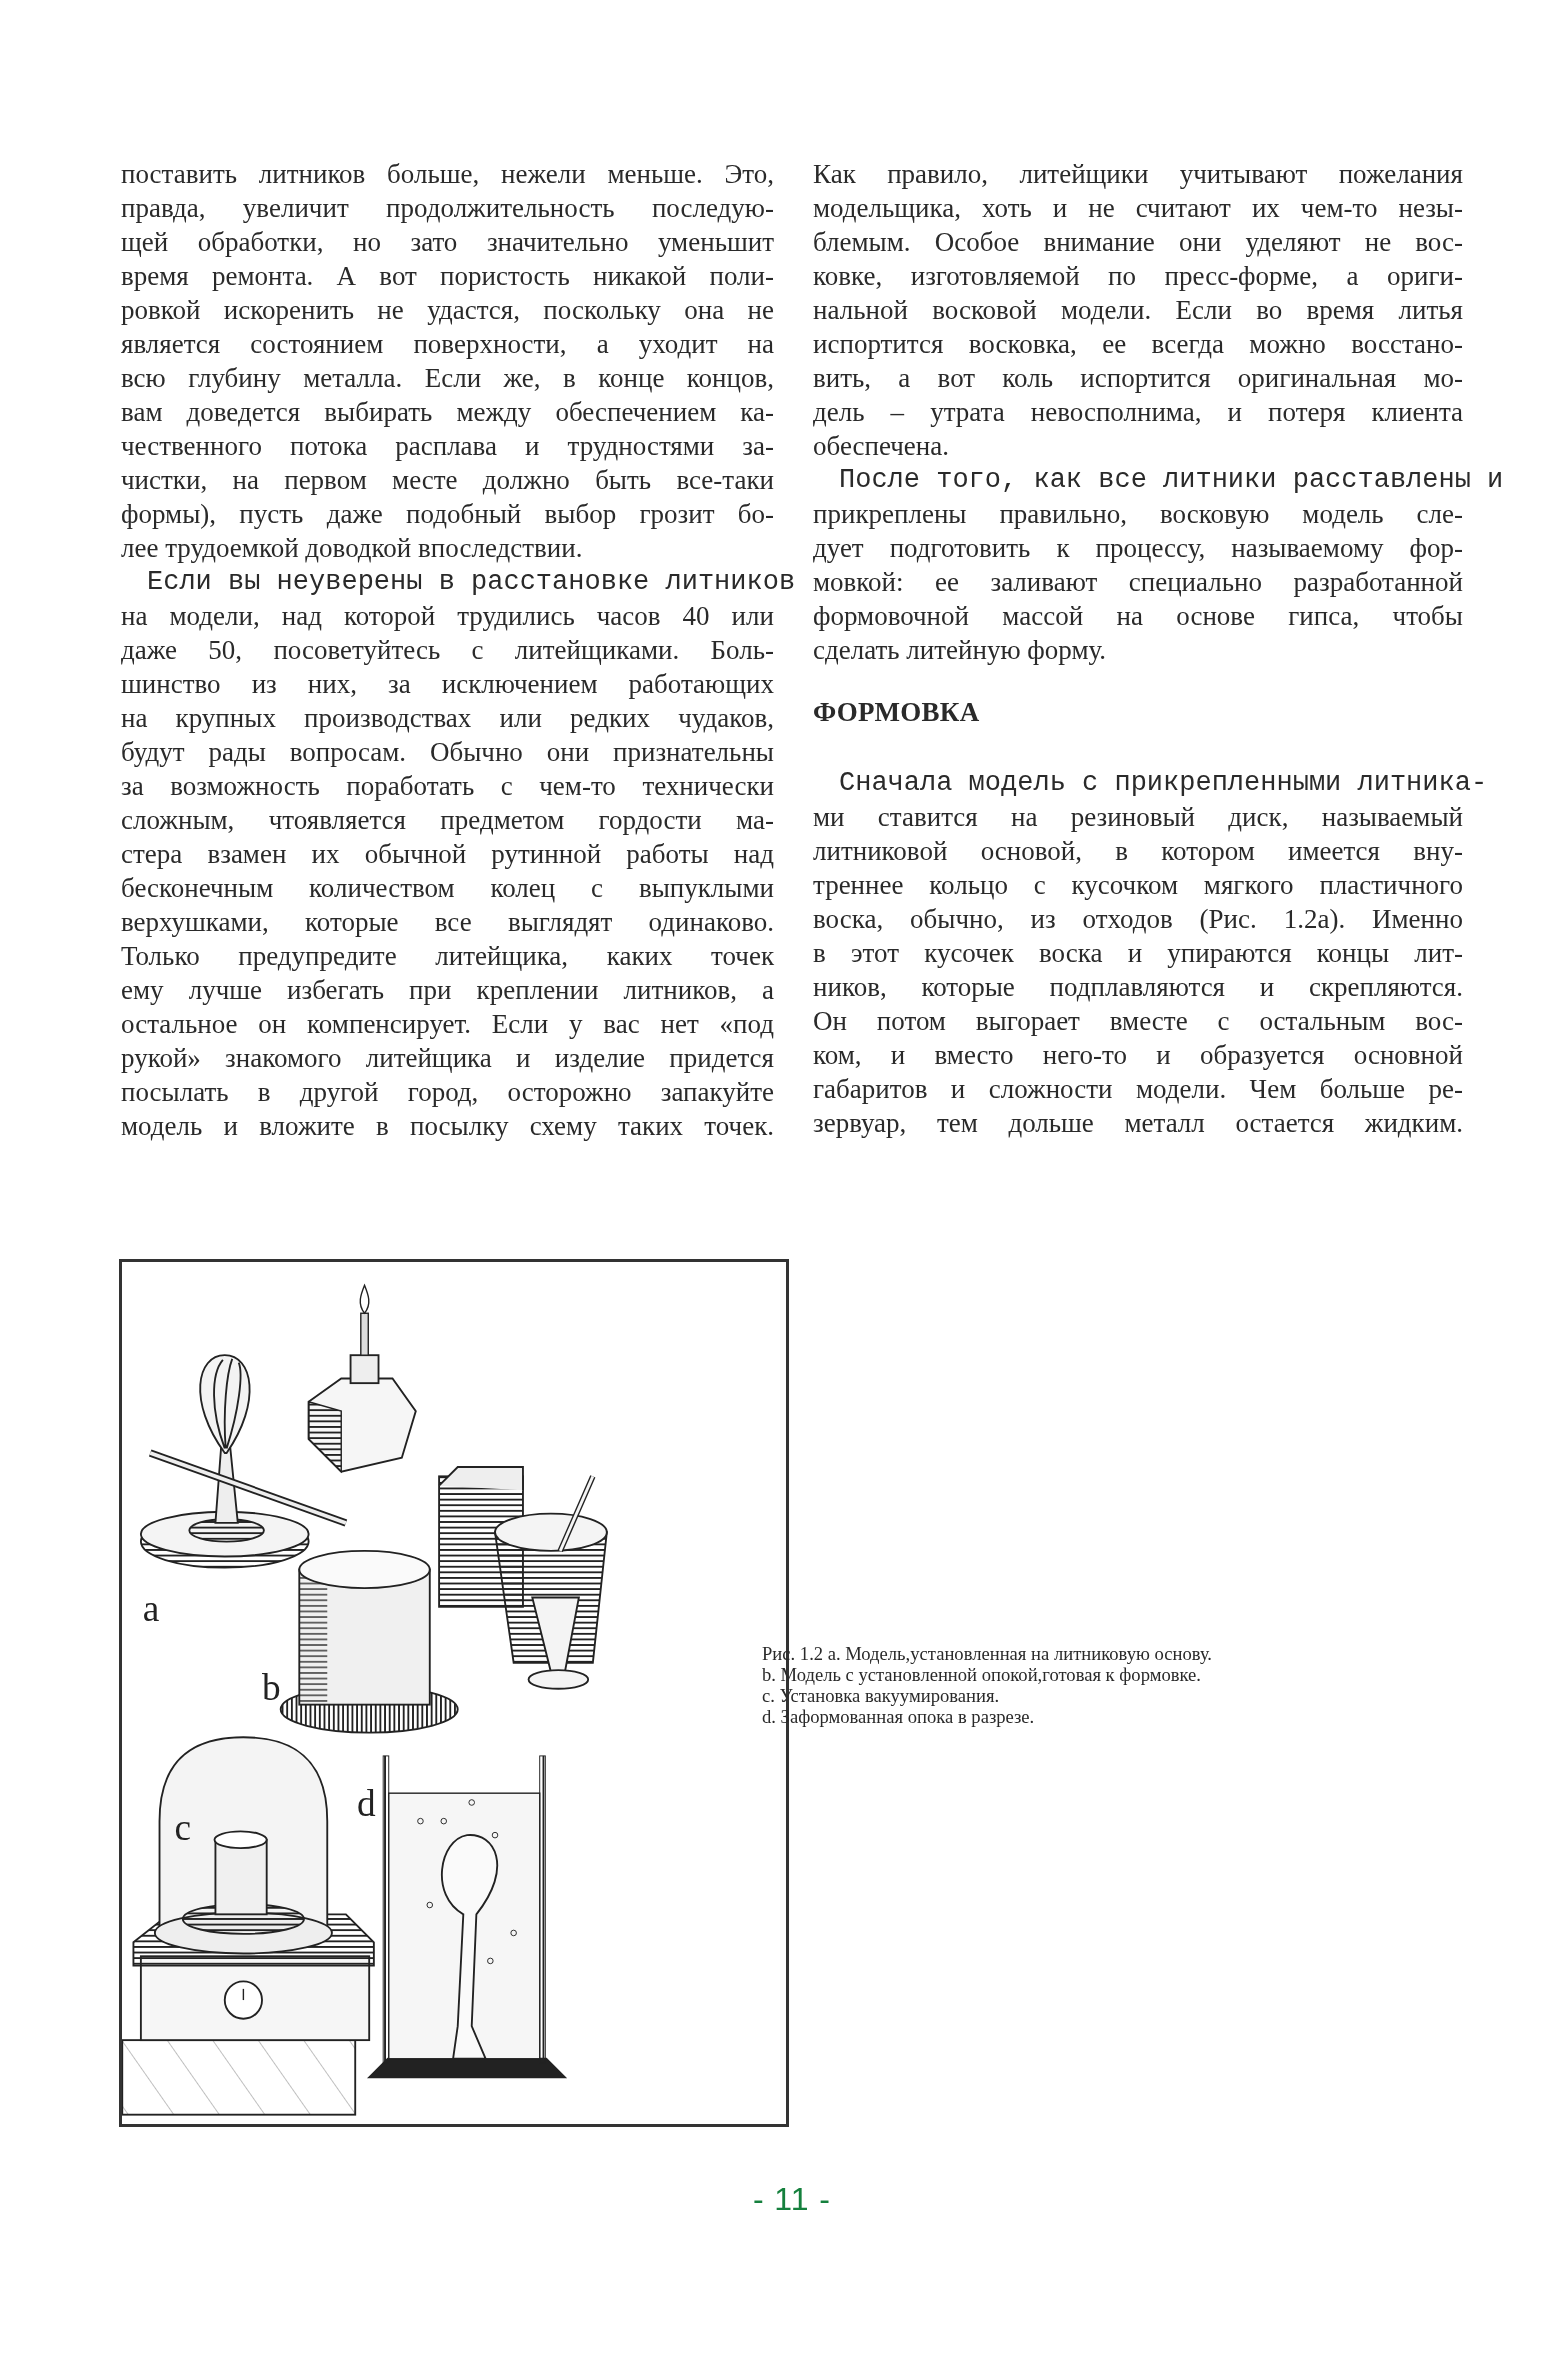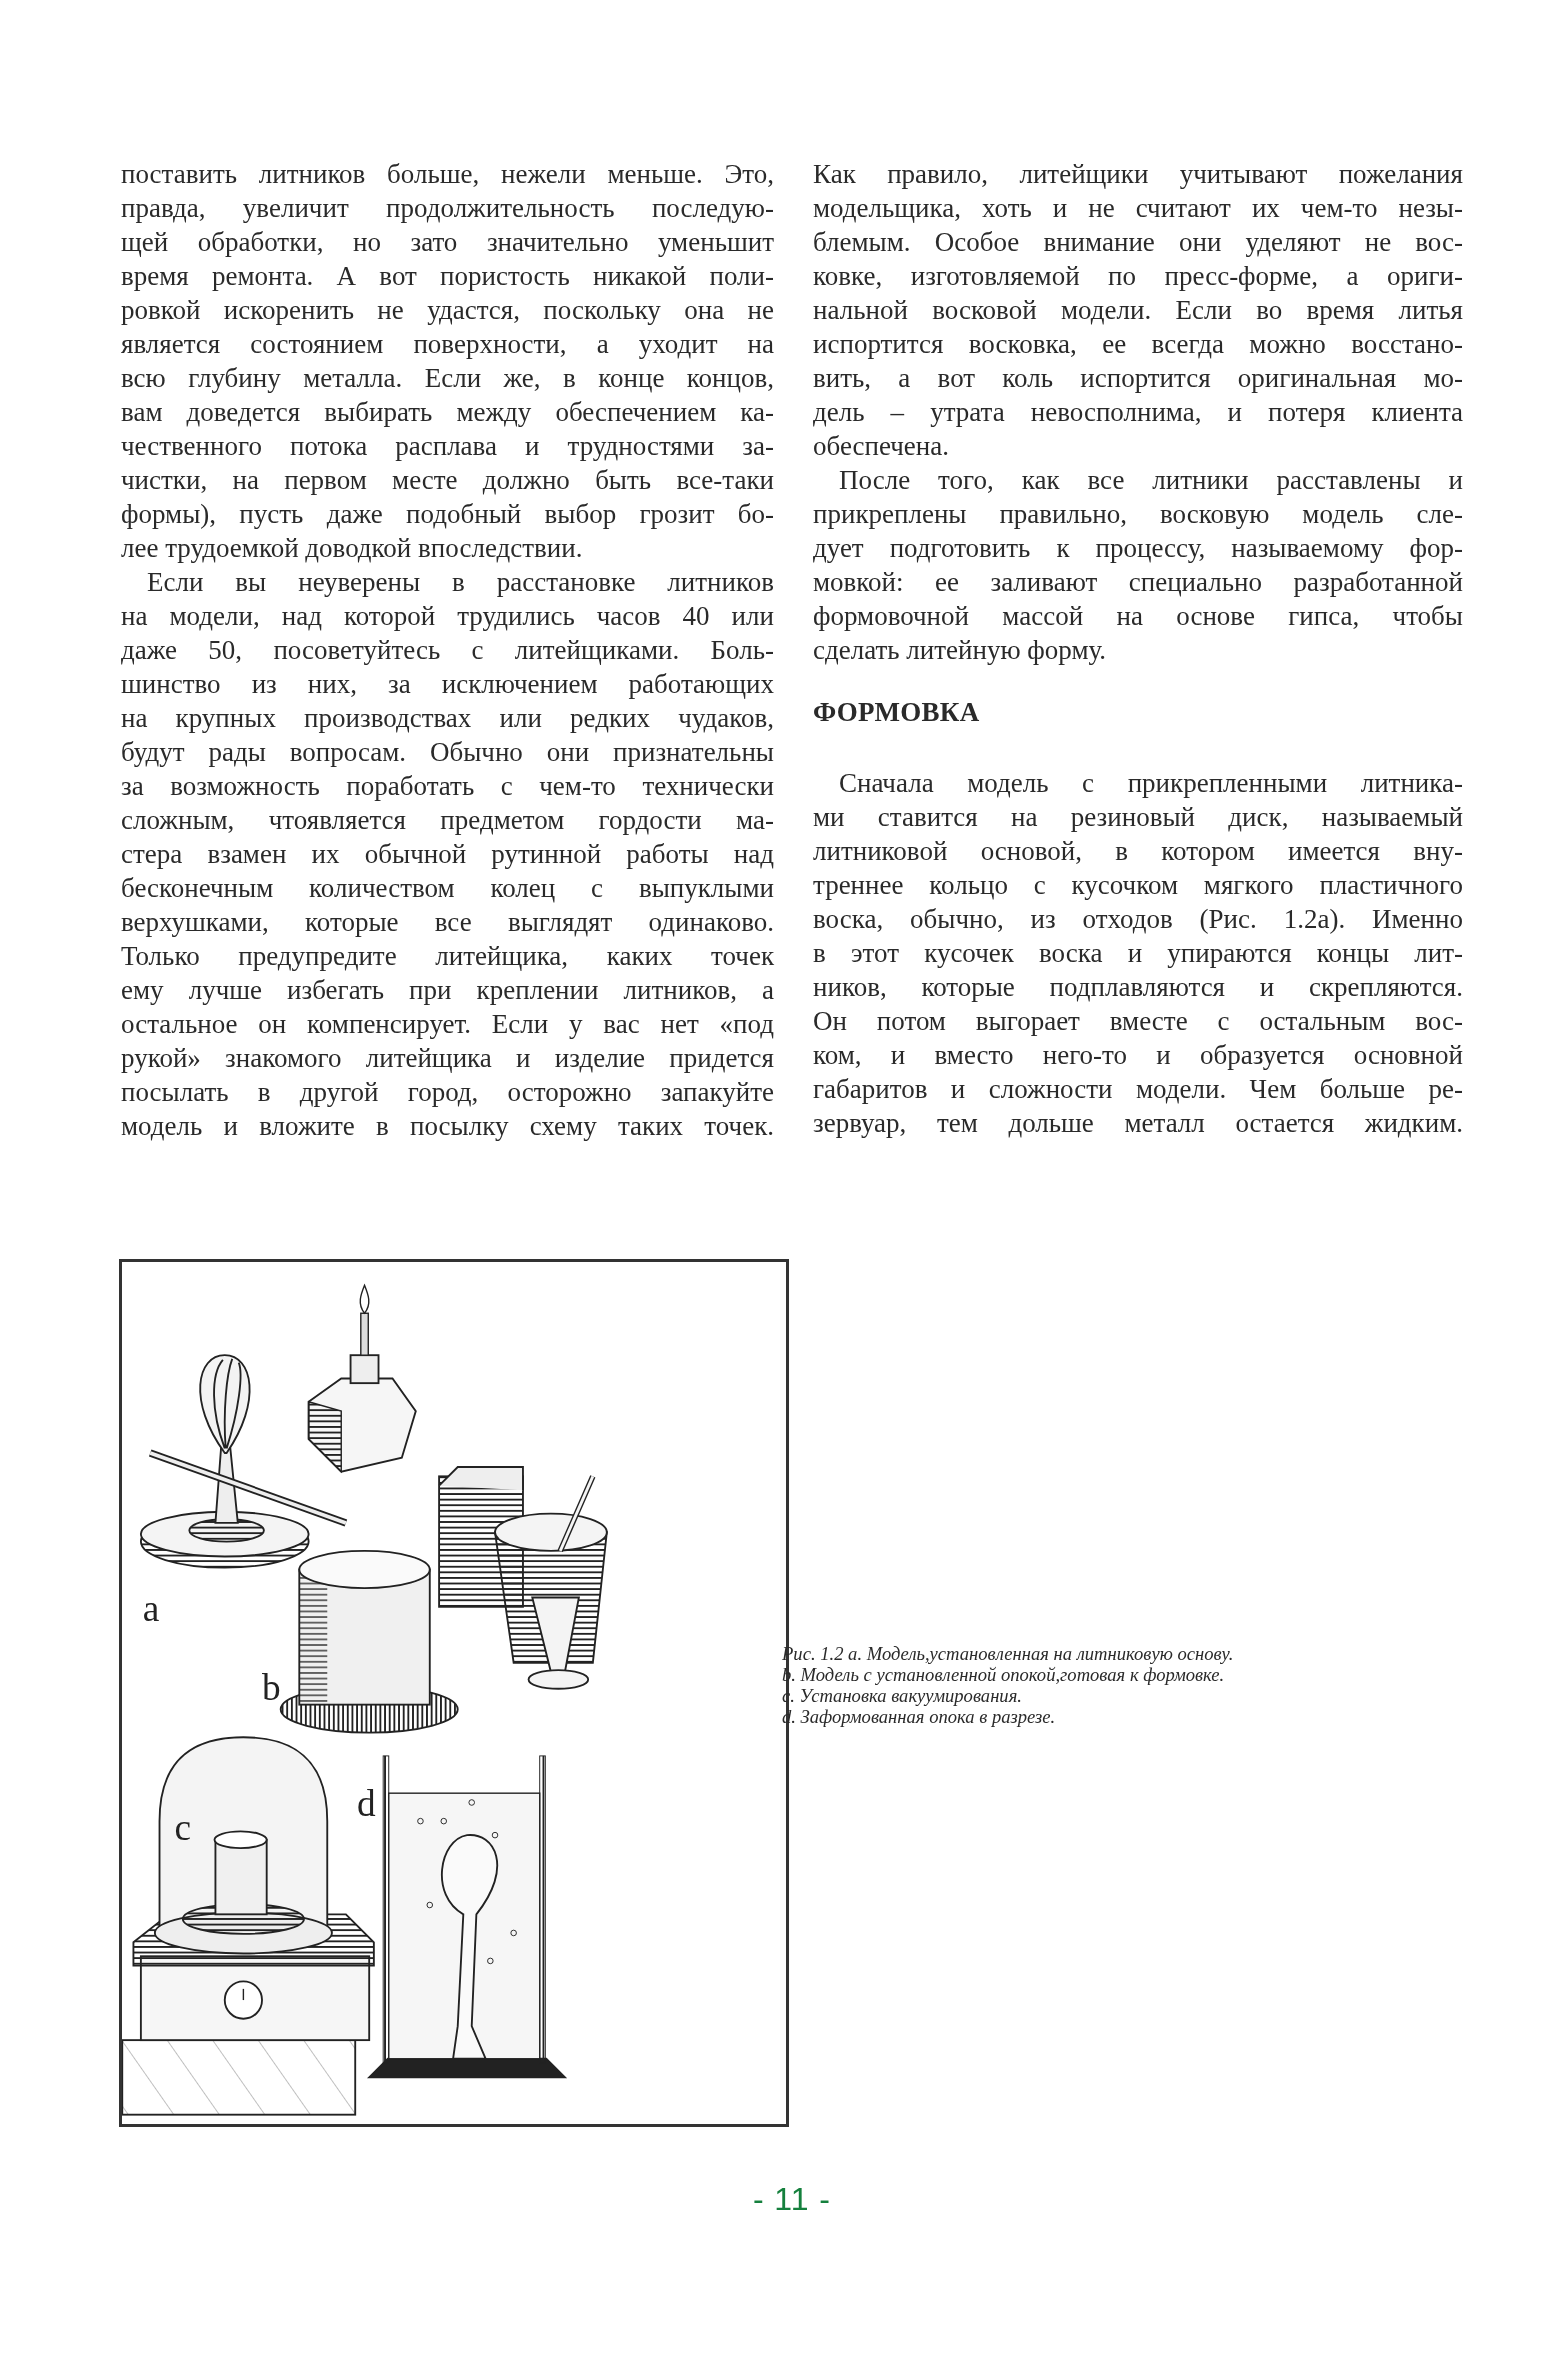--- a/index.html
+++ b/index.html
@@ -4,25 +4,25 @@
 <style>
   html, body { margin: 0; padding: 0; background: #ffffff; }
   body { width: 1566px; height: 2380px; position: relative; overflow: hidden;
          font-family: "Liberation Serif", serif; color: #2a2a2a; }
   .page { position: absolute; left: 0; top: 0; width: 1566px; height: 2376px; }
   .col { position: absolute; top: 157px; font-size: 27px; line-height: 34px; text-align: justify; }
   .col-left { left: 121px; width: 653px; }
   .col-right { left: 813px; width: 650px; }
   .line { display: block; text-align: justify; text-align-last: justify; white-space: nowrap; height: 34px; }
   .line.last { text-align-last: left; }
-  .line.indent { padding-left: 26px; }
+  .line.indent { padding-left: 26px; font-family: Liberation Mono, monospace; }
   .heading { font-weight: bold; font-size: 27px; margin-top: 28px; margin-bottom: 37px; letter-spacing: 0.3px; }
   .figure { position: absolute; left: 119px; top: 1259px; width: 664px; height: 862px;
             border: 3.7px solid #333; background: #fff; }
-  .caption { position: absolute; left: 782px; top: 1643px; font-style: italic; font-size: 18.6px; line-height: 21px; color: #2a2a2a; }
+  .caption { position: absolute; left: 762px; top: 1643px; font-size: 18.6px; line-height: 21px; color: #2a2a2a; }
   .caption span { display: block; }
   .page-num { position: absolute; left: 753px; top: 2181px; font-family: "Liberation Sans", sans-serif; font-size: 32px; letter-spacing: 0.9px; color: #15803d; }
   .fig-label { font-family: "Liberation Serif", serif; font-size: 40px; fill: #222; }
 </style>
 </head>
 <body>
 
 <div class="page">
 
   <div class="col col-left">

